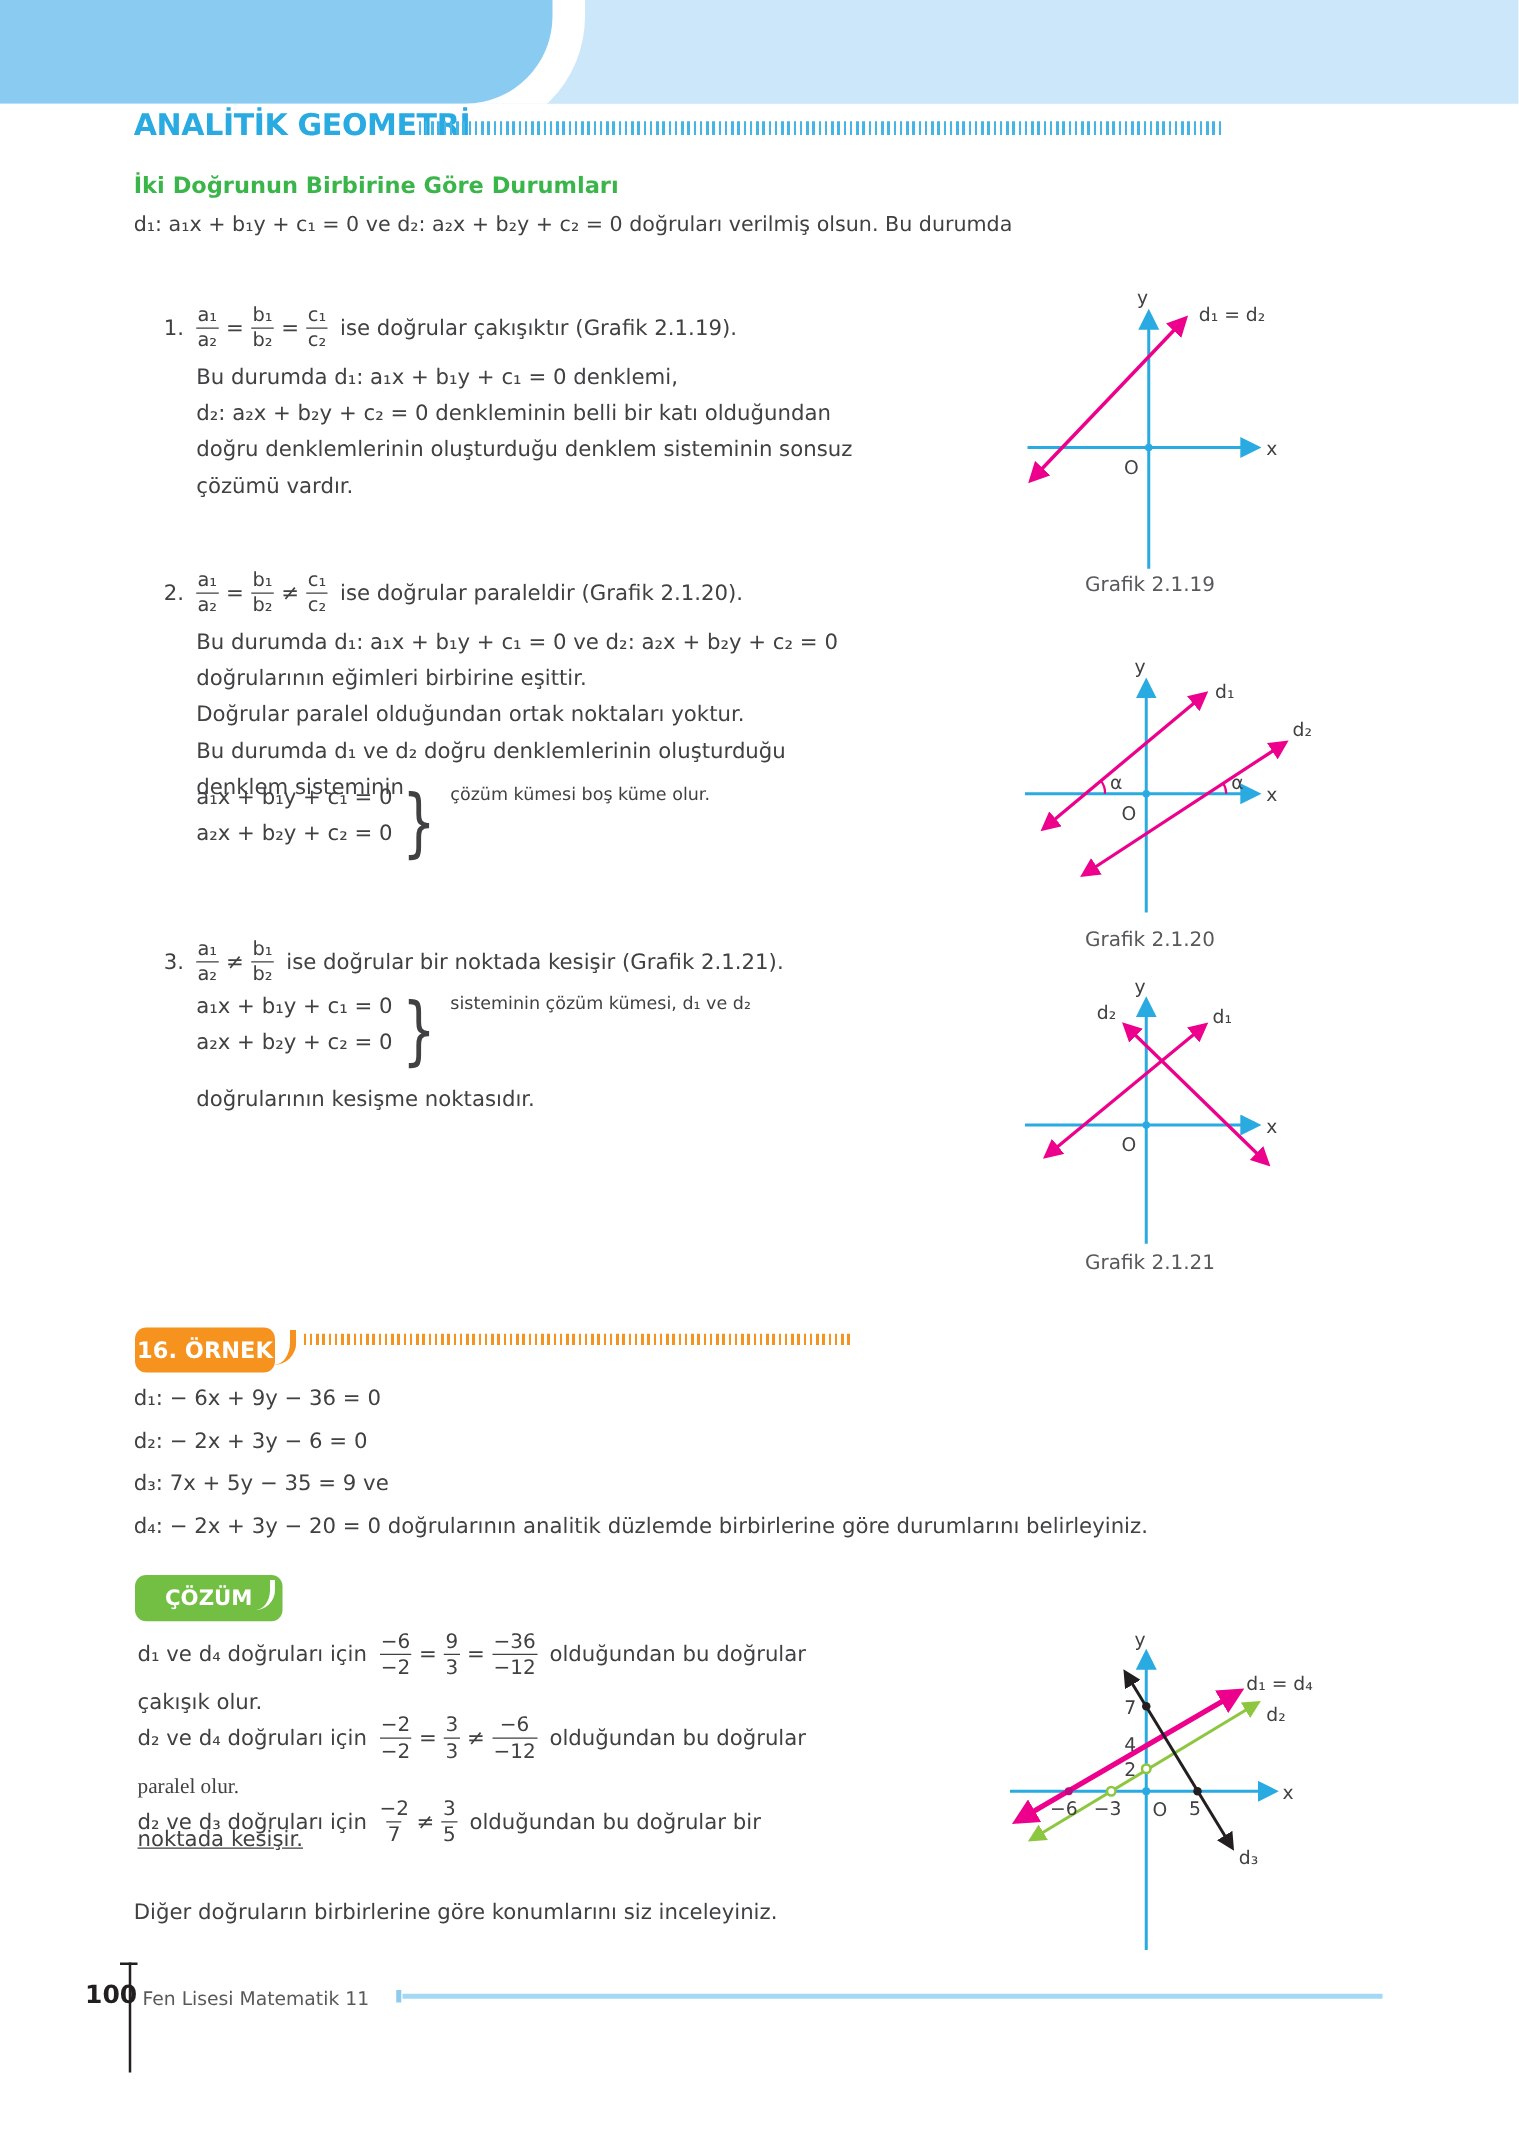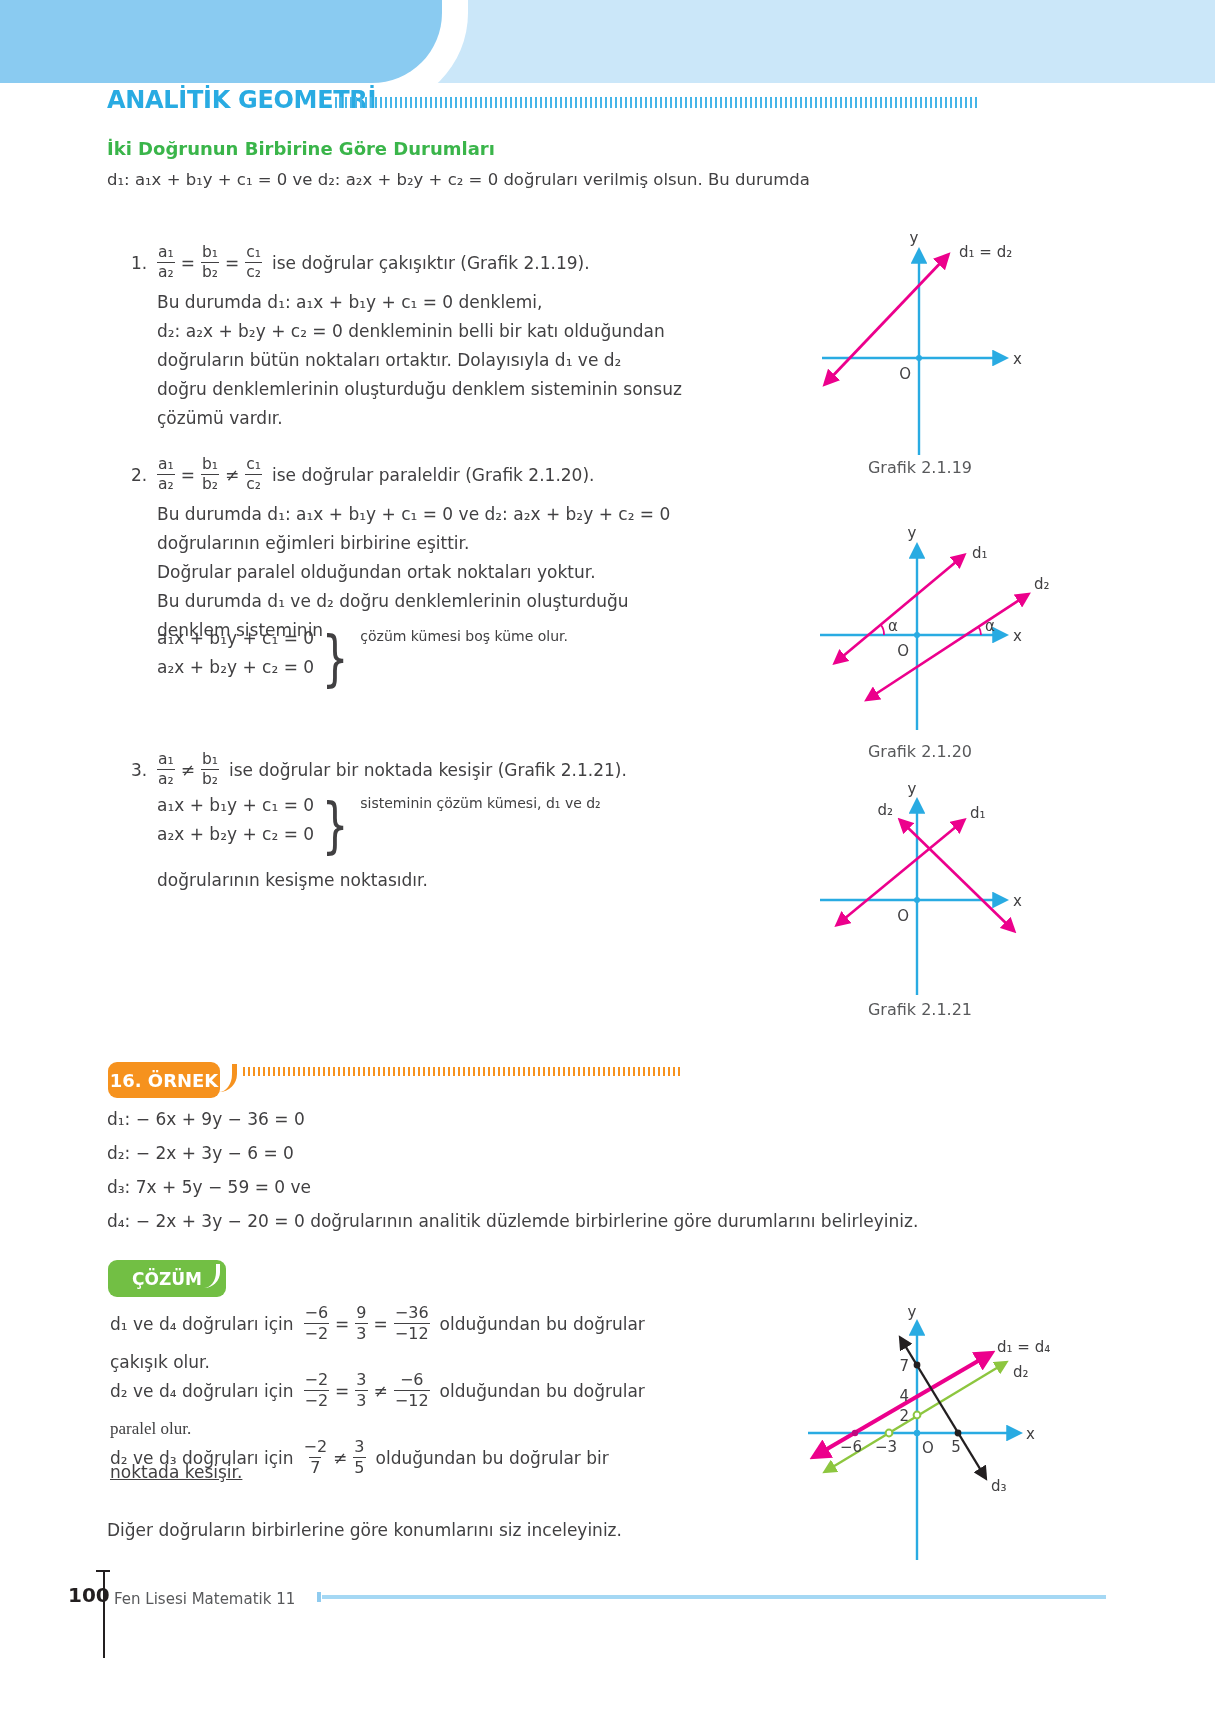--- a/index.html
+++ b/index.html
@@ -85,21 +85,20 @@
     <span class="rel">=</span>
     <span class="fr">
         <span>c₁</span>
         <span class="dn">c₂</span>
       </span>
     <span style="margin-left:10px;">ise doğrular çakışıktır (Grafik 2.1.19).</span>
   </div>
   <div class="col" style="left:157px;top:288px;">
     <div>Bu durumda  d₁: a₁x + b₁y + c₁ = 0  denklemi,</div>
     <div>d₂: a₂x + b₂y + c₂ = 0  denkleminin belli bir katı olduğundan</div>
-    <div>doğruların bütün noktaları ortaktır. Dolayısıyla  d₁  ve  d₂</div>
     <div>doğru denklemlerinin oluşturduğu denklem sisteminin sonsuz</div>
     <div>çözümü vardır.</div>
   </div>
 
   <div class="ihead" style="left:131px;top:455px;">
     <span class="inum">2.</span>
     <span class="fr">
         <span>a₁</span>
         <span class="dn">a₂</span>
       </span>
@@ -223,21 +222,21 @@
   </svg>
 
   <div class="badge badge-ornek">
     <span>16. ÖRNEK</span>
     <span class="curl"></span>
   </div>
   <div class="dotline-orange" style="left:243px;top:1067px;width:437px;"></div>
   <div class="exlines">
     <div>d₁: − 6x + 9y − 36 = 0</div>
     <div>d₂: − 2x + 3y − 6 = 0</div>
-    <div>d₃: 7x + 5y − 59 = 0  ve</div>
+    <div>d₃: 7x + 5y − 35 = 9  ve</div>
     <div>d₄: − 2x + 3y − 20 = 0  doğrularının analitik düzlemde birbirlerine göre durumlarını belirleyiniz.</div>
   </div>
 
   <div class="badge badge-cozum">
     <span>ÇÖZÜM</span>
     <span class="curl"></span>
   </div>
 
   <div class="srow" style="left:110px;top:1303px;">
     <span>d₁  ve  d₄  doğruları için</span>

